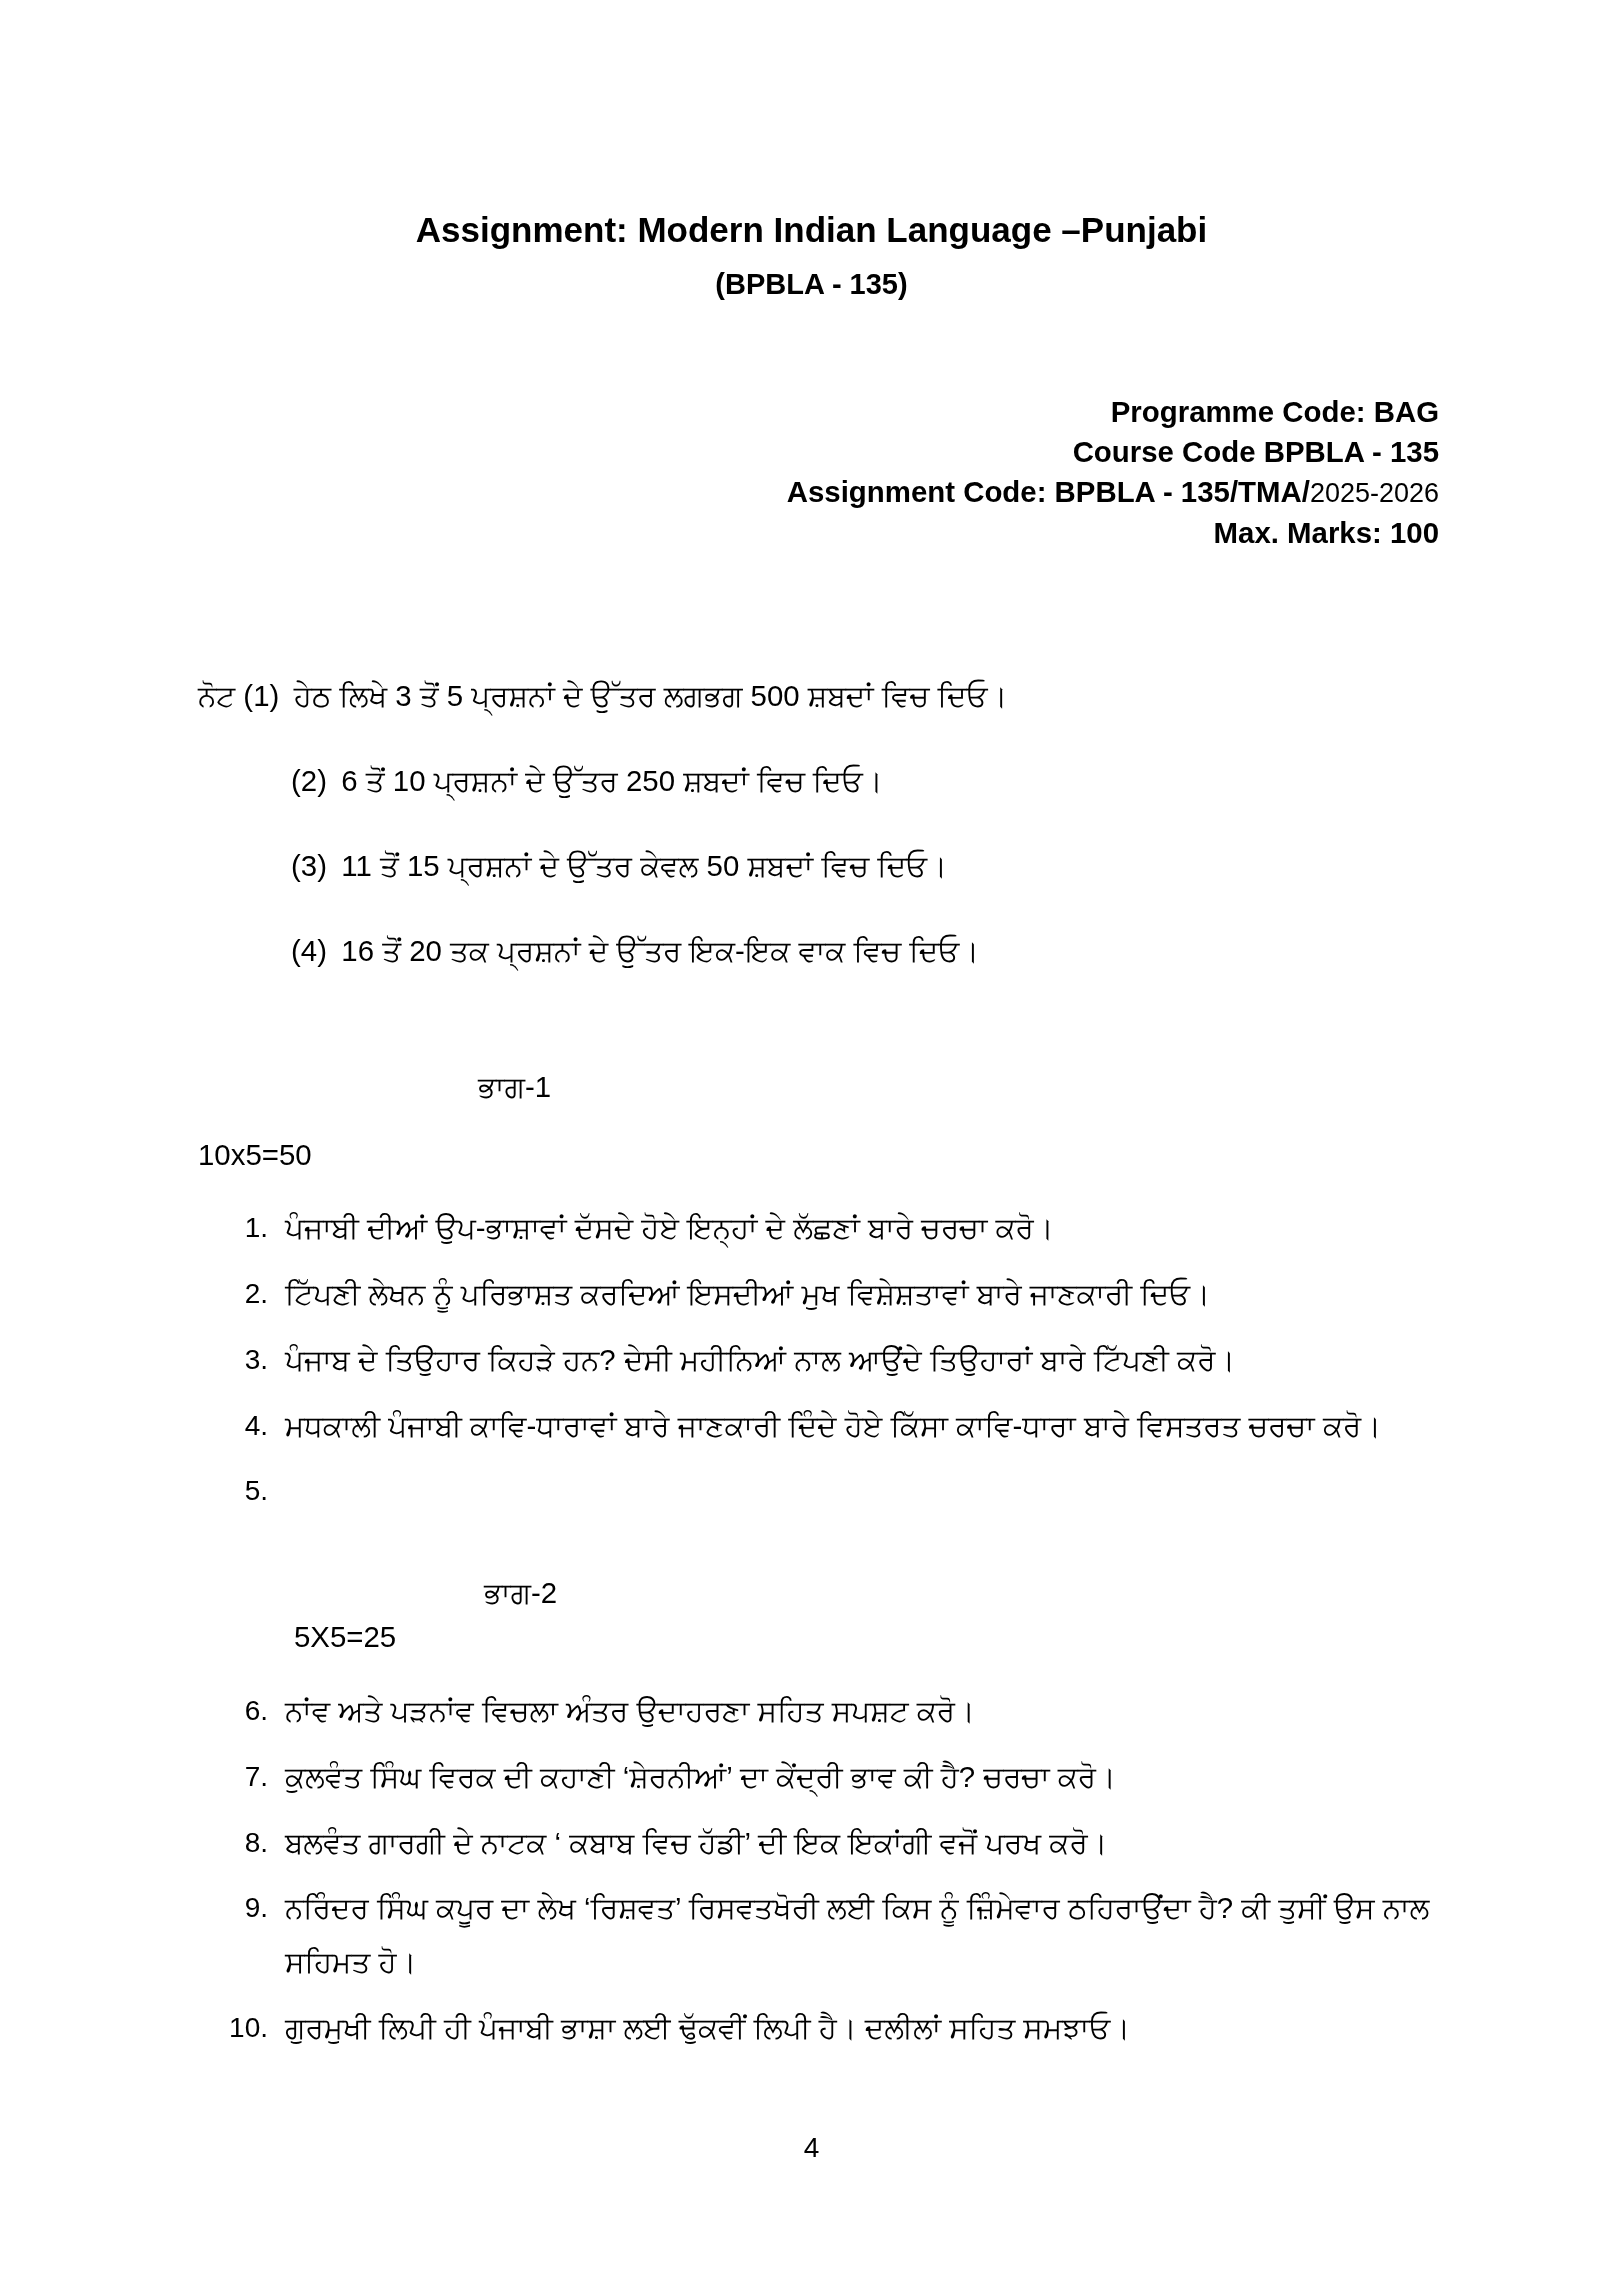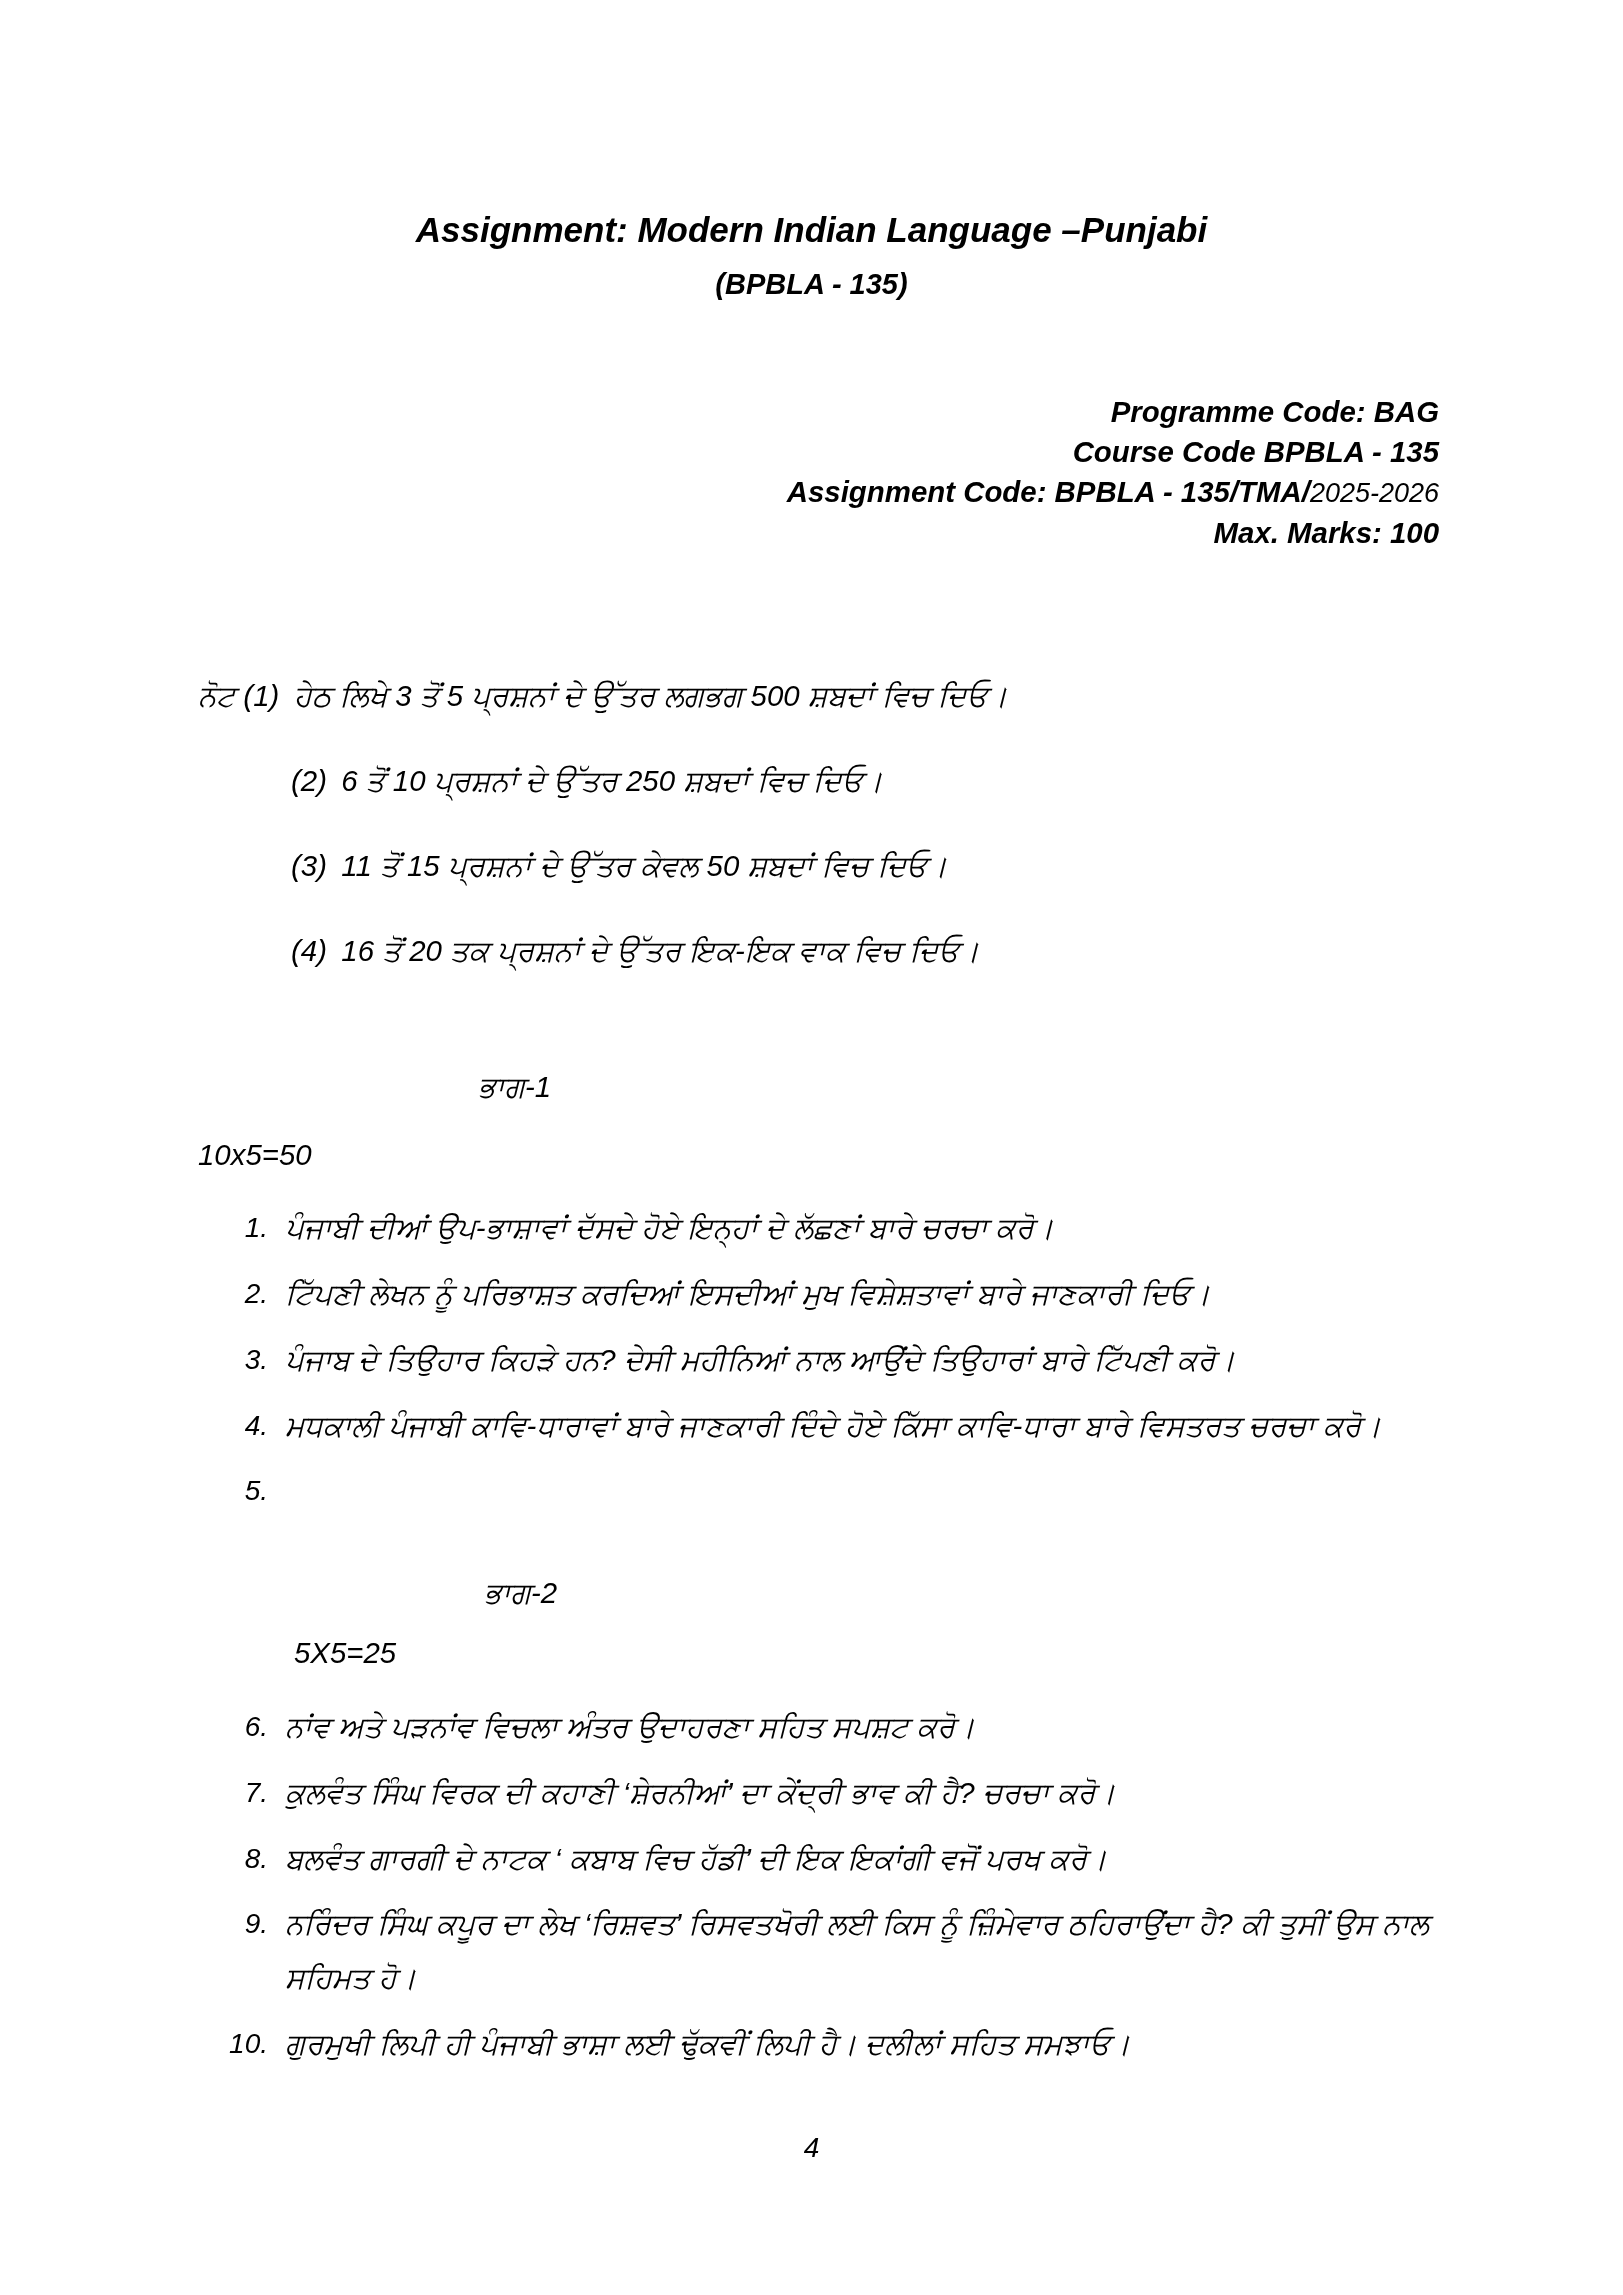--- a/index.html
+++ b/index.html
@@ -9,21 +9,20 @@
   }
   .page {
     position: relative;
     width: 1623px;
     height: 2279px;
     background: #ffffff;
     color: #000000;
     font-family: "Liberation Sans", "DejaVu Sans", sans-serif;
     overflow: hidden;
     box-sizing: border-box;
-    font-style: italic;
   }
   
   .title-block {
     padding-top: 209px;
     text-align: center;
   }
   .doc-title {
     font-size: 35px;
     font-weight: bold;
     line-height: 42px;
@@ -70,21 +69,21 @@
     font-size: 29.4px;
     line-height: 38px;
   }
   .part1-heading { margin: 98px 0 0 478px; }
   .part2-heading { margin: 56px 0 0 484px; }
   .part-marks {
     font-size: 29.4px;
     line-height: 38px;
   }
   .part1-marks { margin: 29.4px 0 0 198px; }
-  .part2-marks { margin: 22px 0 0 294px; }
+  .part2-marks { margin: 6px 0 0 294px; }
   .questions {
     margin: 27.5px 164px 0 216px;
   }
   .q-row {
     display: flex;
     margin-bottom: 11.8px;
   }
   .q-num {
     flex-shrink: 0;
     width: 52px;

